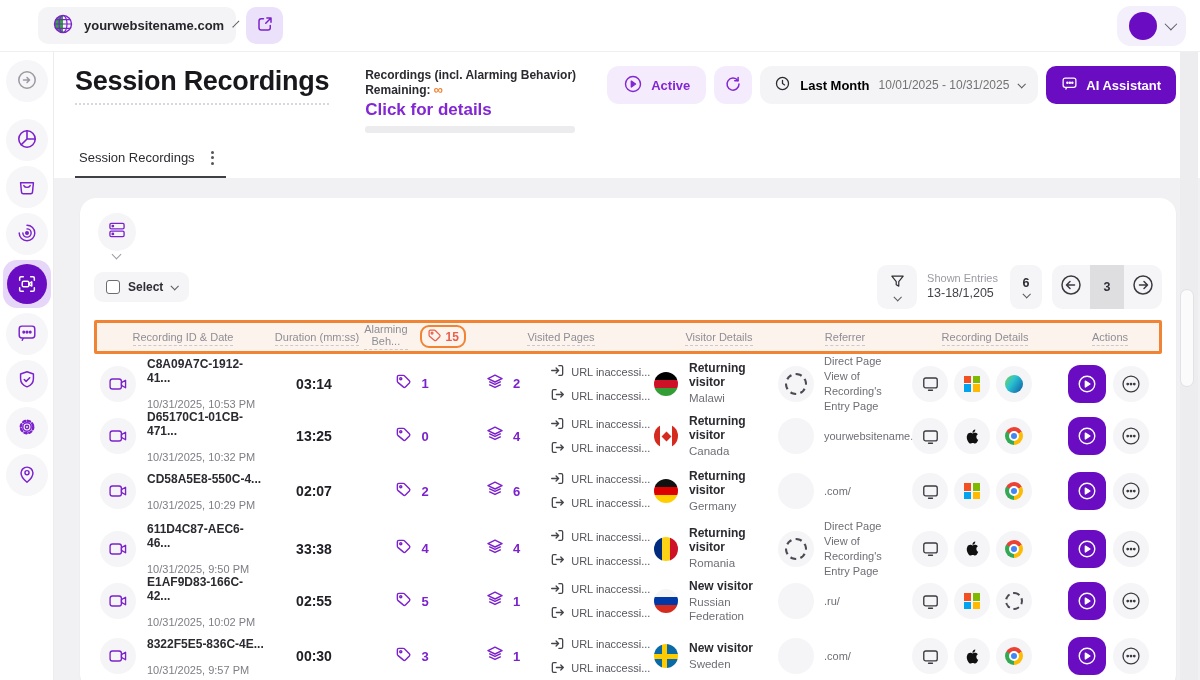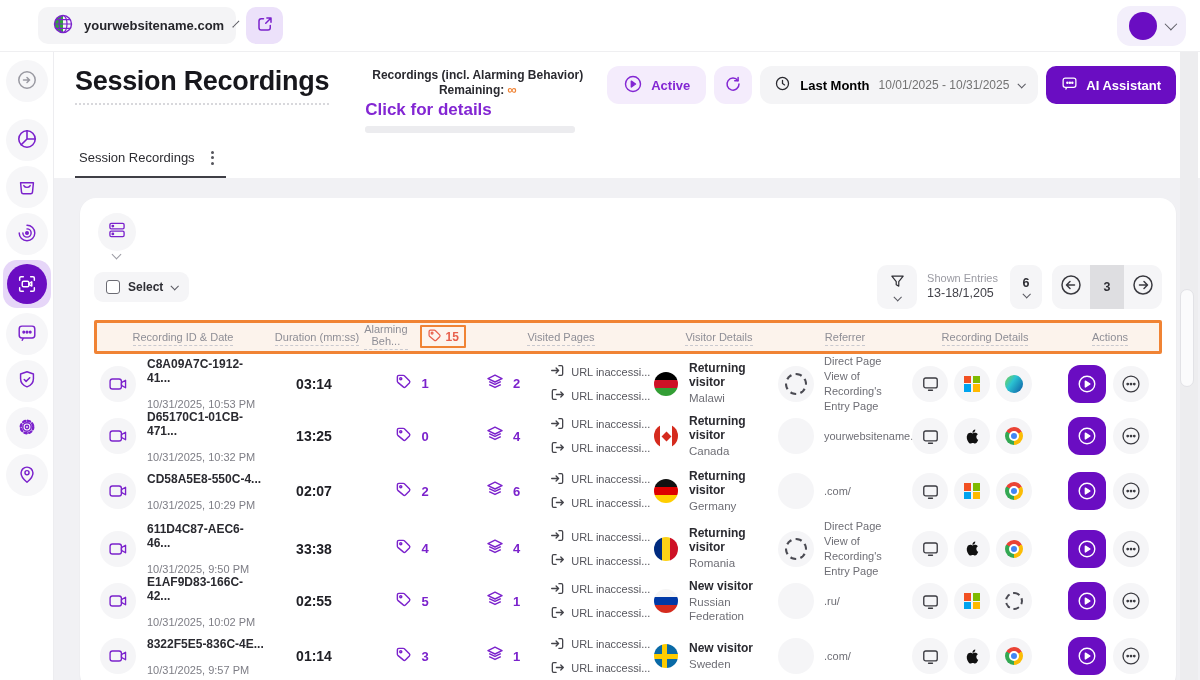--- a/index.html
+++ b/index.html
@@ -31,21 +31,21 @@
   .side-btn.active-wrap .inner { width:40px; height:40px; border-radius:50%; background:#6a0dc2;
     display:flex; align-items:center; justify-content:center; }
   main { flex:1; display:flex; flex-direction:column; min-width:0; }
 
   
   .page-head { background:#fff; padding:14px 24px 0 21px; }
   .ph-top { display:flex; align-items:flex-start; }
   .page-title { font-size:27px; font-weight:800; color:#17171c; letter-spacing:-0.3px;
     padding-bottom:6px; border-bottom:2px dotted #d8d8dc; }
   .remaining { margin-left:36px; padding-top:2px; width:225px; }
-  .remaining-label { font-size:12px; font-weight:700; color:#2a2a30; line-height:1.2;text-align:center; }
+  .remaining-label { font-size:12px; font-weight:700; color:#2a2a30; line-height:1.2; }
   .inf { color:#f08334; font-weight:800; font-size:13px; margin-left:3px; }
   .details-link { font-size:17px; color:#8326d3; font-weight:600; cursor:pointer; display:inline-block; margin-top:2px; }
   .progress-track { margin-top:6px; width:210px; height:7px; border-radius:3px; background:#ececef; }
   .ph-actions { margin-left:auto; display:flex; align-items:center; gap:8px; }
   .btn-active { height:38px; border-radius:12px; background:#f4ecfc; border:none; display:flex;
     align-items:center; gap:8px; padding:0 16px; color:#8326d3; font-size:13px; font-weight:700; cursor:pointer; }
   .btn-refresh { width:38px; height:38px; border-radius:12px; background:#f4ecfc; border:none;
     display:flex; align-items:center; justify-content:center; cursor:pointer; }
   .date-pill { height:38px; border-radius:12px; background:#f4f4f6; display:flex; align-items:center;
     gap:9px; padding:0 14px; cursor:pointer; }
@@ -95,21 +95,21 @@
     justify-content:center; font-size:12.5px; font-weight:600; color:#2e2e34; cursor:pointer; }
 
   
   .grid { display:grid; grid-template-columns:172px 96px 100px 192px 124px 128px 152px 1fr; }
   .annotation-box { margin-top:11px; border:3px solid #f08334; background:#fcf3ec; border-radius:2px; }
   .thead { height:28px; align-items:center; }
   .th { font-size:11px; color:#8e8e96; text-align:center; }
   .th u { text-decoration:none; border-bottom:1px dashed #c9c9cf; padding-bottom:2px; }
   .th-alarm { display:flex; align-items:center; justify-content:center; gap:12px; }
   .badge-annot { display:inline-flex; align-items:center; gap:4px; border:2px solid #f08334;
-    border-radius:1px; padding:1px 5px; background:#fdf4ed; }
+    border-radius:9px; padding:1px 5px; background:#fdf4ed; }
   .badge-annot .n { font-size:12px; font-weight:600; color:#e8604c; }
 
   .trow { height:55px; align-items:center; }
   .circle-ic { width:36px; height:36px; border-radius:50%; background:#f5f5f7; display:flex;
     align-items:center; justify-content:center; flex:none; }
   .cell-id { display:flex; align-items:center; gap:11px; padding-left:6px; }
   .rec-id { font-size:12px; font-weight:700; color:#2a2a30; }
   .rec-date { font-size:11px; color:#7d7d85; margin-top:13px; }
   .cell-dur { text-align:center; font-size:14px; font-weight:700; color:#202026; }
   .cell-alarm { display:flex; align-items:center; justify-content:center; gap:9px; }
@@ -943,21 +943,21 @@
         <svg width="18" height="18" viewBox="0 0 20 16" fill="none" stroke="#7b22cc" stroke-width="1.5" stroke-linejoin="round">
                     <rect x="1.2" y="2.4" width="12.6" height="11.2" rx="2.6"></rect>
                     <path d="M13.8 6.4l4.6-2.6v8.4l-4.6-2.6z"></path>
                   </svg>
       </span>
       <div>
         <div class="rec-id">8322F5E5-836C-4E...</div>
         <div class="rec-date">10/31/2025, 9:57 PM</div>
       </div>
     </div>
-    <div class="cell-dur">01:14</div>
+    <div class="cell-dur">00:30</div>
     <div class="cell-alarm">
       <span>
         <svg width="17" height="17" viewBox="0 0 18 18" fill="none" stroke="#7b22cc" stroke-width="1.5" stroke-linejoin="round">
                     <path d="M2.5 8.8V4.1c0-.9.7-1.6 1.6-1.6h4.7c.4 0 .8.17 1.1.46l5.3 5.3c.6.6.6 1.6 0 2.26l-4.2 4.2c-.6.6-1.6.6-2.26 0L3 9.9a1.6 1.6 0 0 1-.5-1.1z"></path>
                     <circle cx="6.1" cy="6.1" r="1.1"></circle>
                   </svg>
       </span>
       <span class="pcount">3</span>
     </div>
     <div class="cell-pages">

